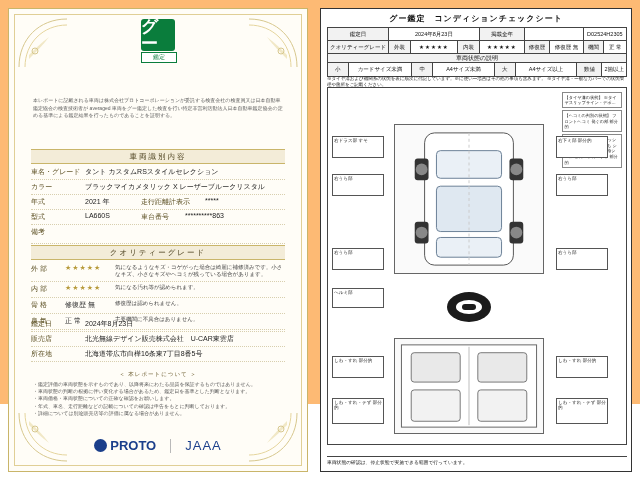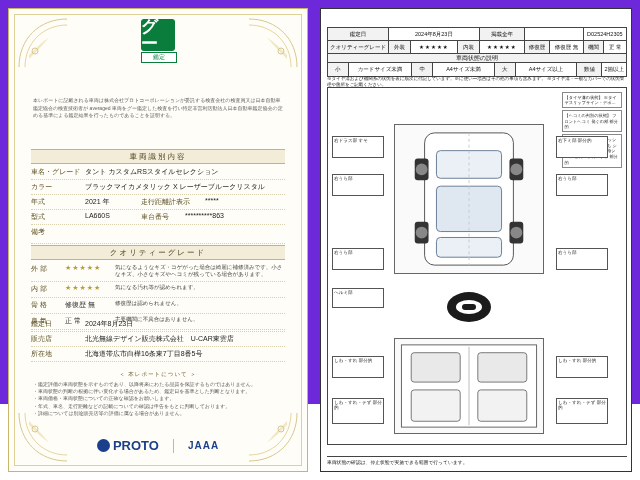--- a/index.html
+++ b/index.html
@@ -2,21 +2,21 @@
 <html><head>
 <meta charset="utf-8">
 <style>
   html,body{margin:0;padding:0;}
   body{
     width:640px;height:480px;
     background:#ffffff;
     font-family:"Liberation Sans", sans-serif;
     overflow:hidden;
   }
-  .page{position:relative;width:640px;height:404px;background:#6d28d9;}
+  .page{position:relative;width:640px;height:404px;background:#fdba74;}
 
   
   .cert{
     position:absolute;left:8px;top:8px;width:300px;height:464px;
     border:1px solid #c9b56a;background:#fffdf7;
     box-sizing:border-box;
   }
   .cert-inner{
     position:absolute;left:5px;top:5px;right:5px;bottom:5px;
     border:1px solid #e0cf96;
@@ -77,21 +77,21 @@
     position:absolute;left:24px;right:24px;
     font-size:5px;line-height:1.45;color:#555;
   }
   .foot-title{font-size:5.5px;color:#6c5d2f;text-align:center;margin-bottom:2px;letter-spacing:1px;}
   .logos{
     position:absolute;left:0;right:0;bottom:18px;
     display:flex;align-items:center;justify-content:center;gap:14px;
   }
   .logo-proto{display:flex;align-items:center;gap:3px;font-size:13px;font-weight:bold;color:#1b3f8b;font-family:"Liberation Sans",sans-serif;}
   .logo-proto .dot{width:13px;height:13px;border-radius:50%;background:#1b3f8b;}
-  .logo-jaaa{font-size:10px;font-weight:bold;color:#1b3f8b;letter-spacing:1px;}
+  .logo-jaaa{font-size:13px;font-weight:normal;color:#1b3f8b;letter-spacing:1px;}
   .logo-sep{width:1px;height:14px;background:#b9b9b9;}
 
   
   .sheet{
     position:absolute;left:320px;top:8px;width:312px;height:464px;
     border:1px solid #333;background:#fff;box-sizing:border-box;
     font-size:6px;color:#111;
   }
   .sheet-title{
     position:absolute;left:0;right:0;top:4px;text-align:center;
@@ -266,20 +266,21 @@
       <div class="logo-proto">
         <span class="dot"></span>
         <span>PROTO</span>
       </div>
       <div class="logo-sep"></div>
       <div class="logo-jaaa">JAAA</div>
     </div>
   </div>
 
   <div class="sheet">
+    <div class="sheet-title">グー鑑定　コンディションチェックシート</div>
 
     <table class="grid t-head">
       <tbody>
           <tr>
         <td class="lab" style="width:34px;">鑑定日</td>
         <td class="val" colspan="3" style="width:80px;">2024年8月23日</td>
         <td class="lab" style="width:40px;">掲載全年</td>
         <td class="val" colspan="2" style="width:50px;"></td>
         <td class="val" colspan="2">D02524H2305</td>
       </tr>

